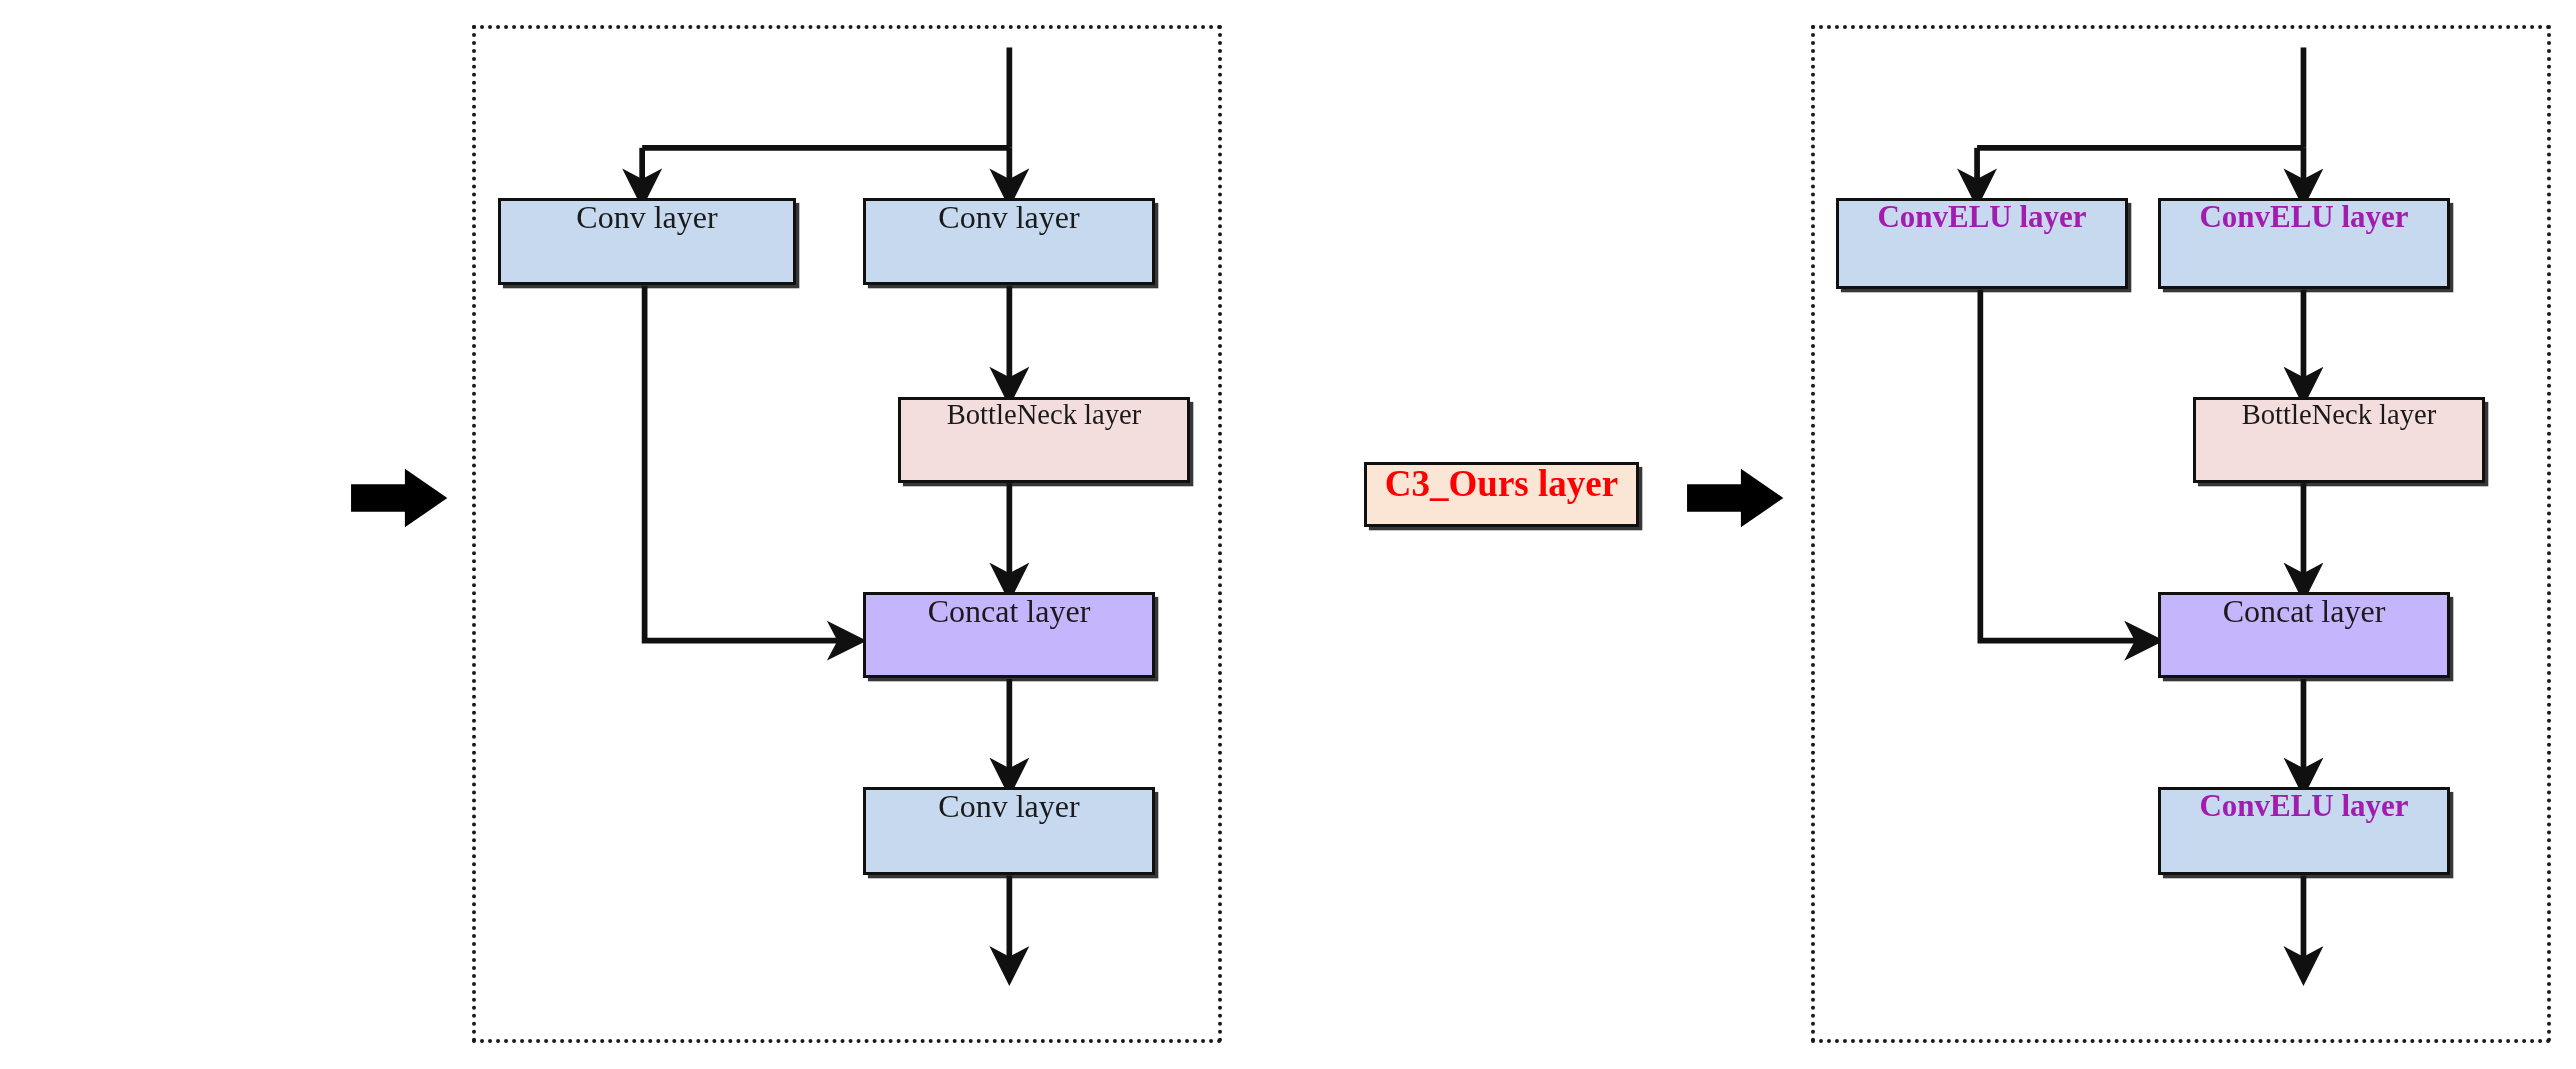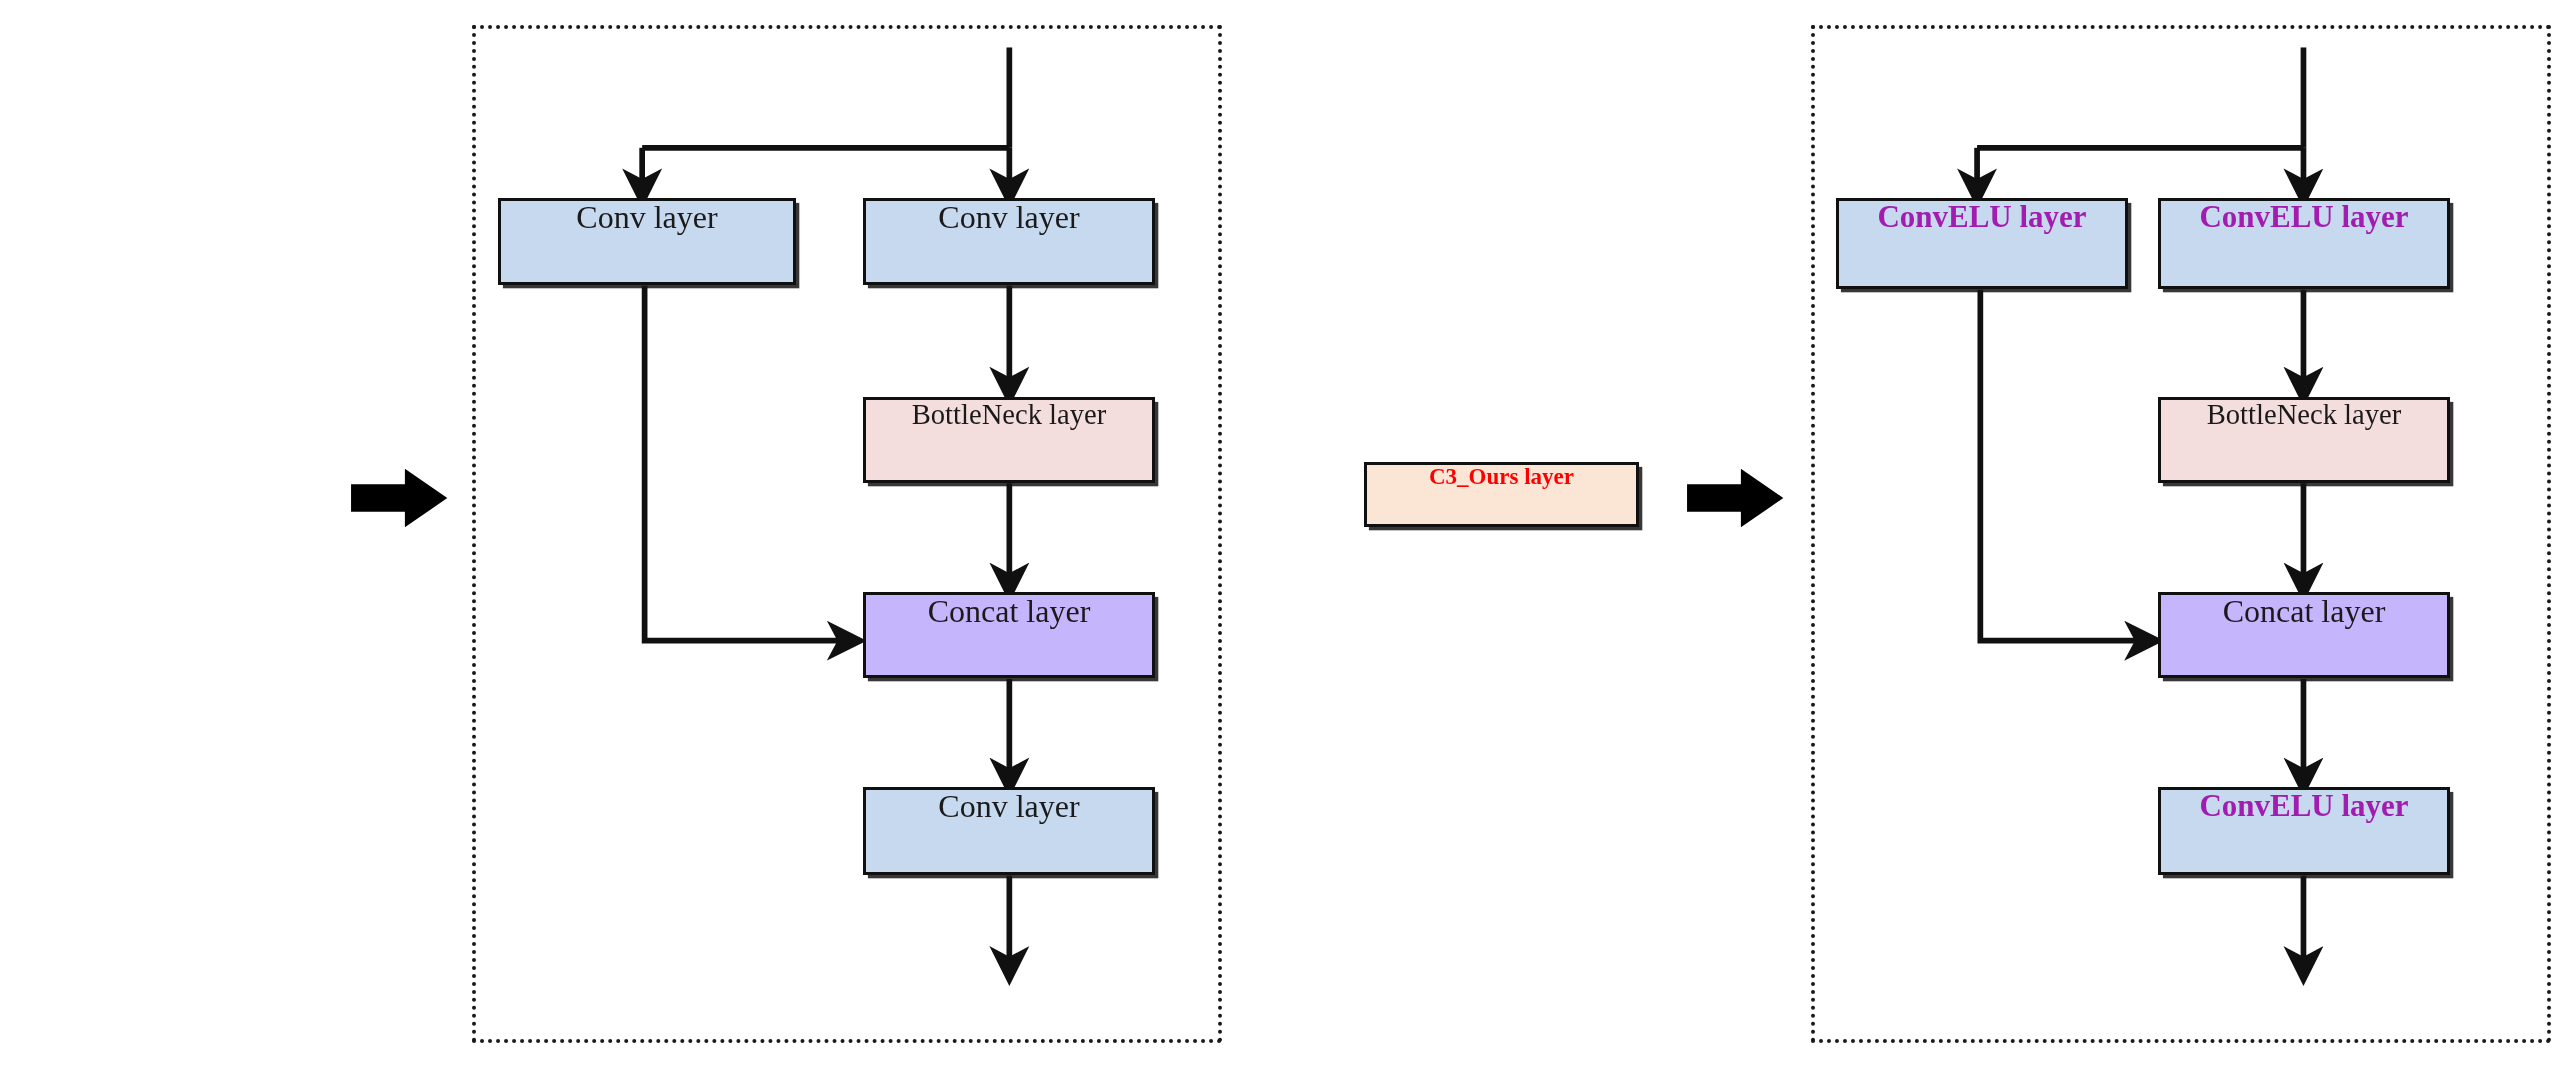--- a/index.html
+++ b/index.html
@@ -42,22 +42,22 @@
     width: 100%;
     white-space: nowrap;
   }
   .fill-blue   { background: #c6d9ef; }
   .fill-peach  { background: #fbe6d6; }
   .fill-pink   { background: #f4dedd; }
   .fill-lilac  { background: #c4b5fd; }
 
   .txt-black { color: #1a1a1a; font-weight: 400; font-size: 32px; }
   .txt-red   { color: #a21caf; font-weight: 700; font-size: 31px; }
-  .txt-red-sm{ color: #fe0000; font-weight: 700; font-size: 23px; }
-  .txt-black-sm { color: #1a1a1a; font-weight: 400; font-size: 28.6px; }
+  .txt-red-sm{ color: #fe0000; font-weight: 700; font-size: 37px; }
+  .txt-black-sm { color: #1a1a1a; font-weight: 400; font-size: 28.6px; margin-left: 35px; }
 
   
   .wires {
     position: absolute;
     left: 0;
     top: 0;
     width: 2576px;
     height: 1070px;
     pointer-events: none;
   }

